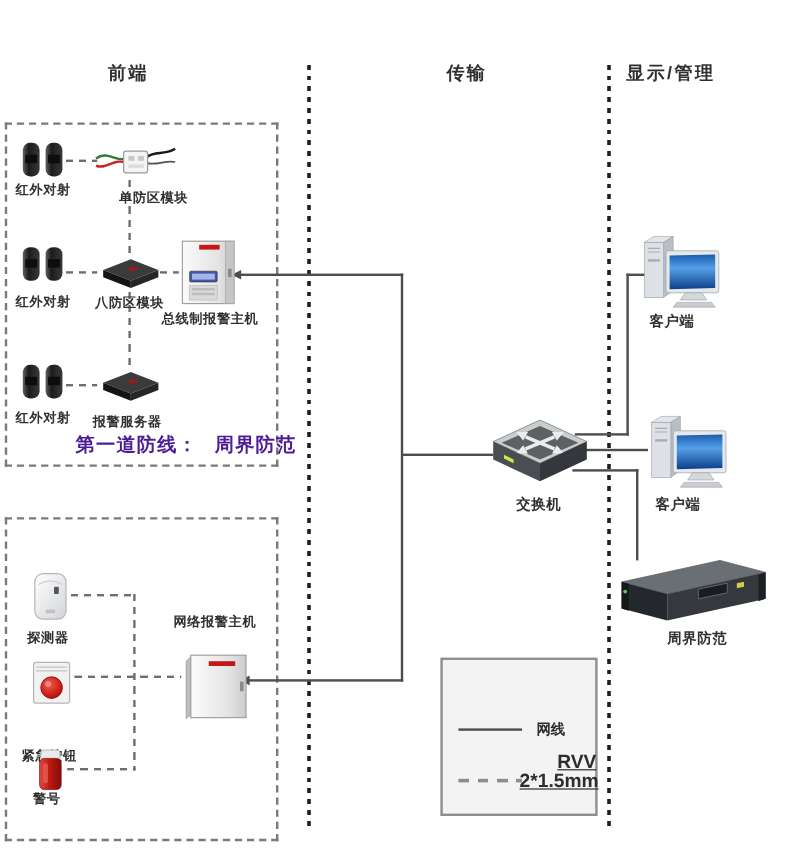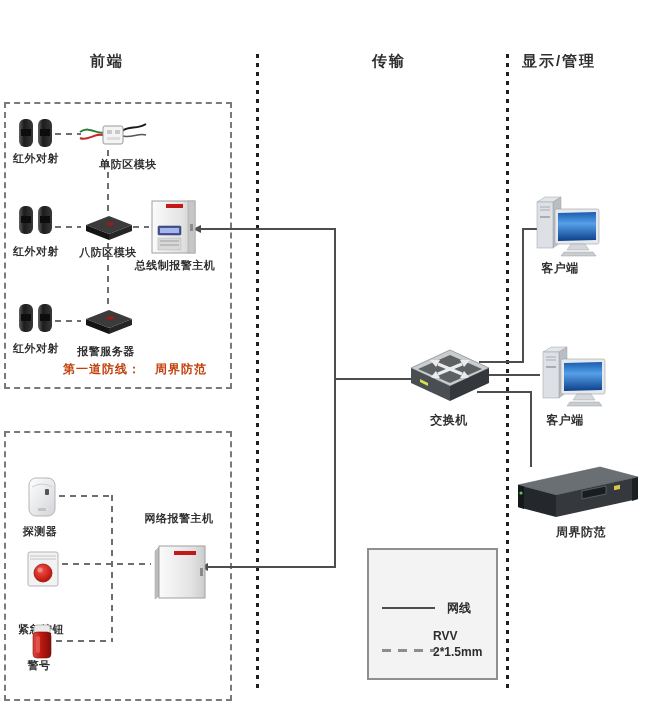--- a/index.html
+++ b/index.html
@@ -21,28 +21,28 @@
   .line-h{height:2px;background:var(--line,#4d4d4d);}
   .line-v{width:2px;background:var(--line,#4d4d4d);}
   
   .dash-h{height:2px;background:repeating-linear-gradient(90deg,var(--dashed,#6e6e6e) 0 6px,transparent 6px 11px);}
   .dash-v{width:2px;background:repeating-linear-gradient(180deg,var(--dashed,#6e6e6e) 0 6px,transparent 6px 11px);}
   
   .arrow-left{width:0;height:0;border-top:4px solid transparent;border-bottom:4px solid transparent;border-right:8px solid var(--line,#4d4d4d);}
   
   .dev-label{font-size:11px;font-weight:600;color:#303030;transform:translateX(-50%);white-space:nowrap;letter-spacing:.5px;}
   
-  .caption{font-size:12px;font-weight:700;color:#c2410c;white-space:nowrap;letter-spacing:1px;}
+  .caption{font-size:16px;font-weight:700;color:#4c1d95;white-space:nowrap;letter-spacing:1px;}
   .caption .cap-val{margin-left:14px;}
   
   .legend{background:var(--legend_bg,#f3f3f3);border:2px solid var(--legend_border,#8f8f8f);box-sizing:border-box;}
   .legend-solid{height:2px;background:#4d4d4d;}
   .legend-dash{height:3px;background:repeating-linear-gradient(90deg,#8d8d8d 0 9px,transparent 9px 16px);}
   .legend-label{font-size:12px;font-weight:700;color:#2d2d2d;white-space:nowrap;}
-  .legend-rvv{font-size:12px;font-weight:700;color:#2d2d2d;text-align:left;line-height:16px;white-space:nowrap;}
+  .legend-rvv{font-size:16px;font-weight:700;color:#2d2d2d;text-align:right;line-height:16px;white-space:nowrap;text-decoration:underline;}
   svg{display:block;}
 </style>
 </head>
 <body>
 
 <div id="canvas">
 
   <svg width="0" height="0" style="position:absolute" aria-hidden="true">
     <defs>
       <linearGradient id="irg" x1="0" y1="0" x2="1" y2="0">

